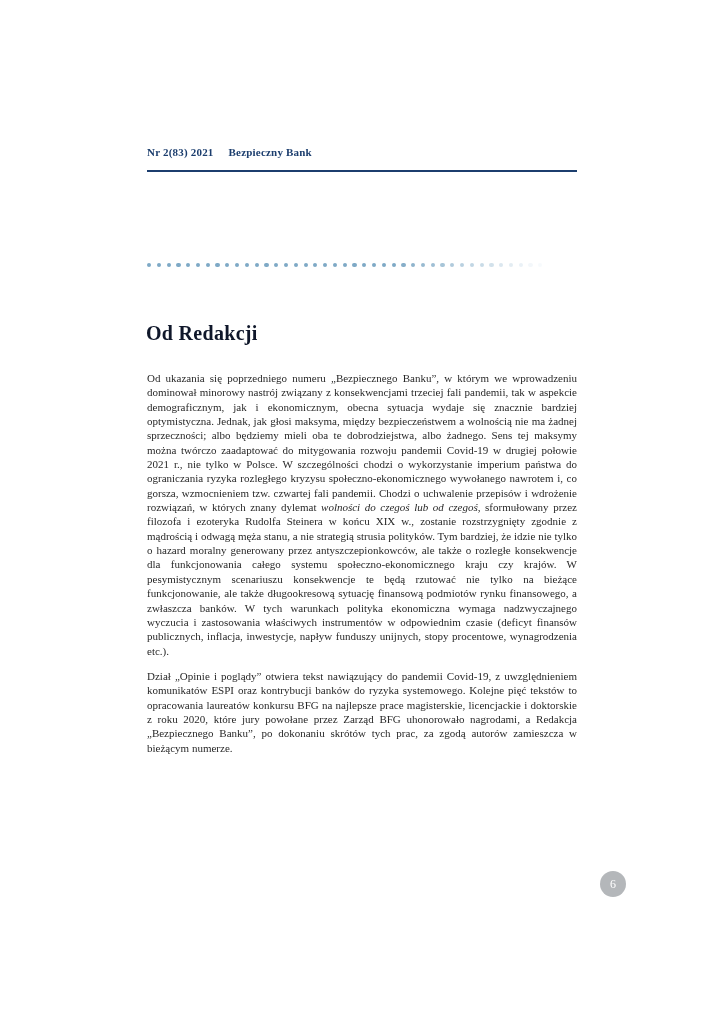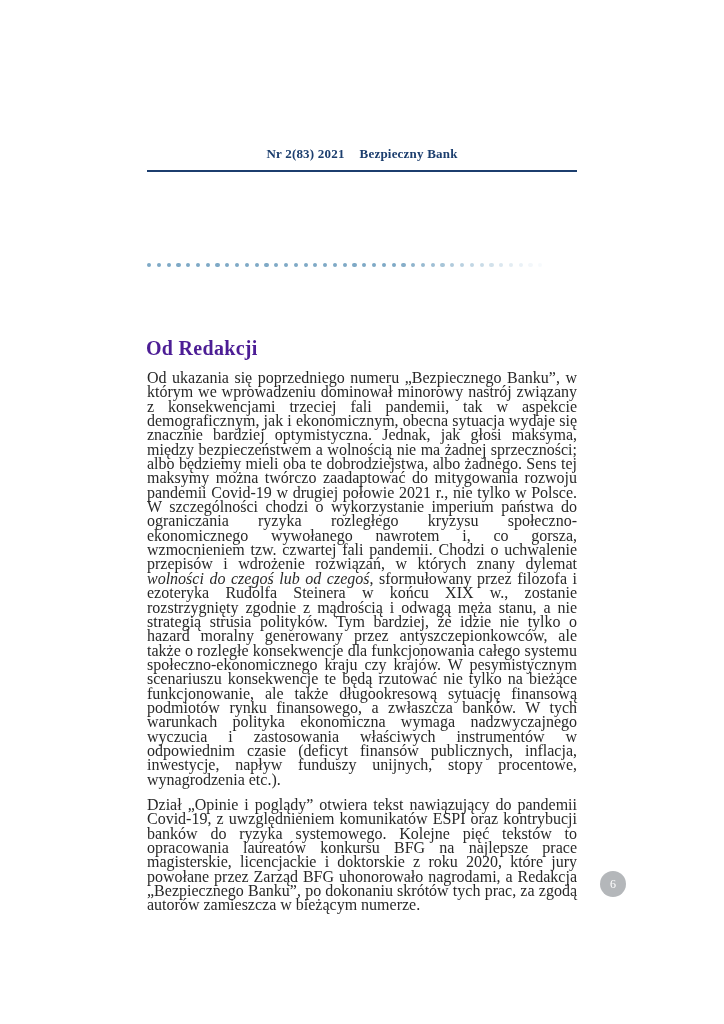--- a/index.html
+++ b/index.html
@@ -6,45 +6,44 @@
   .page{
     position:relative;
     width:724px;height:1024px;
     margin:0 auto;
     background:#ffffff;
     font-family:"Liberation Serif", serif;
     overflow:hidden;
   }
   .journal-header{
     position:absolute;left:147px;top:146px;width:430px;
-    font-size:13px;font-weight:bold;
+    font-size:11px;font-weight:bold;
     letter-spacing:0.2px;
     white-space:nowrap;
-    text-align:center;
   }
   .journal-header .issue{margin-right:15px;}
   .header-rule{
     position:absolute;left:147px;top:170px;width:430px;height:2px;
   }
   .dots-row{
     position:absolute;left:147px;top:263px;
     display:flex;align-items:center;
   }
   .dot{
     width:4.2px;height:4.2px;border-radius:50%;
     margin-right:5.6px;flex:0 0 auto;
   }
   .section-title{
     position:absolute;left:146px;top:322px;
     font-size:20px;font-weight:bold;letter-spacing:0.3px;
     font-family:"Liberation Serif", serif;
   }
   .content{
     position:absolute;left:147px;top:371px;width:430px;
-    font-size:16px;line-height:14.35px;
+    font-size:11px;line-height:14.35px;
     color:#282828;
     text-align:justify;
   }
   .content p{margin:0 0 11px 0;}
   .content em{font-style:italic;}
   .page-badge{
     position:absolute;left:600px;top:871px;
     width:26px;height:26px;border-radius:50%;
     color:#ffffff;font-size:12px;
     display:flex;align-items:center;justify-content:center;
@@ -99,21 +98,21 @@
       <span class="dot" style="background: rgb(126, 169, 198); opacity: 0.48;"></span>
       <span class="dot" style="background: rgb(126, 169, 198); opacity: 0.42;"></span>
       <span class="dot" style="background: rgb(126, 169, 198); opacity: 0.35;"></span>
       <span class="dot" style="background: rgb(126, 169, 198); opacity: 0.28;"></span>
       <span class="dot" style="background: rgb(126, 169, 198); opacity: 0.22;"></span>
       <span class="dot" style="background: rgb(126, 169, 198); opacity: 0.16;"></span>
       <span class="dot" style="background: rgb(126, 169, 198); opacity: 0.09;"></span>
       <span class="dot" style="background: rgb(126, 169, 198); opacity: 0.06;"></span>
     </div>
 
-  <div class="section-title" style="color: #4c1d95; margin-top: 15px;">Od Redakcji</div>
+  <div class="section-title" style="color: #0f172a;">Od Redakcji</div>
 
   <div class="content" id="content">
       <p><span>Od ukazania się poprzedniego numeru „Bezpiecznego Banku”, w którym we wprowadzeniu dominował minorowy nastrój związany z konsekwencjami trzeciej fali pandemii, tak w aspekcie demograficznym, jak i ekonomicznym, obecna sytuacja wydaje się znacznie bardziej optymistyczna. Jednak, jak głosi maksyma, między bezpieczeństwem a wolnością nie ma żadnej sprzeczności; albo będziemy mieli oba te dobrodziejstwa, albo żadnego. Sens tej maksymy można twórczo zaadaptować do mitygowania rozwoju pandemii Covid-19 w drugiej połowie 2021 r., nie tylko w Polsce. W szczególności chodzi o wykorzystanie imperium państwa do ograniczania ryzyka rozległego kryzysu społeczno-ekonomicznego wywołanego nawrotem i, co gorsza, wzmocnieniem tzw. czwartej fali pandemii. Chodzi o uchwalenie przepisów i wdrożenie rozwiązań, w których znany dylemat </span><em>wolności do czegoś lub od czegoś</em><span>, sformułowany przez filozofa i ezoteryka Rudolfa Steinera w końcu XIX w., zostanie rozstrzygnięty zgodnie z mądrością i odwagą męża stanu, a nie strategią strusia polityków. Tym bardziej, że idzie nie tylko o hazard moralny generowany przez antyszczepionkowców, ale także o rozległe konsekwencje dla funkcjonowania całego systemu społeczno-ekonomicznego kraju czy krajów. W pesymistycznym scenariuszu konsekwencje te będą rzutować nie tylko na bieżące funkcjonowanie, ale także długookresową sytuację finansową podmiotów rynku finansowego, a zwłaszcza banków. W tych warunkach polityka ekonomiczna wymaga nadzwyczajnego wyczucia i zastosowania właściwych instrumentów w odpowiednim czasie (deficyt finansów publicznych, inflacja, inwestycje, napływ funduszy unijnych, stopy procentowe, wynagrodzenia etc.).</span></p>
       <p><span>Dział „Opinie i poglądy” otwiera tekst nawiązujący do pandemii Covid-19, z uwzględnieniem komunikatów ESPI oraz kontrybucji banków do ryzyka systemowego. Kolejne pięć tekstów to opracowania laureatów konkursu BFG na najlepsze prace magisterskie, licencjackie i doktorskie z roku 2020, które jury powołane przez Zarząd BFG uhonorowało nagrodami, a Redakcja „Bezpiecznego Banku”, po dokonaniu skrótów tych prac, za zgodą autorów zamieszcza w bieżącym numerze.</span></p>
     </div>
 
   <div class="page-badge" style="background: rgb(180, 183, 186);">6</div>
 
 </div>
 

